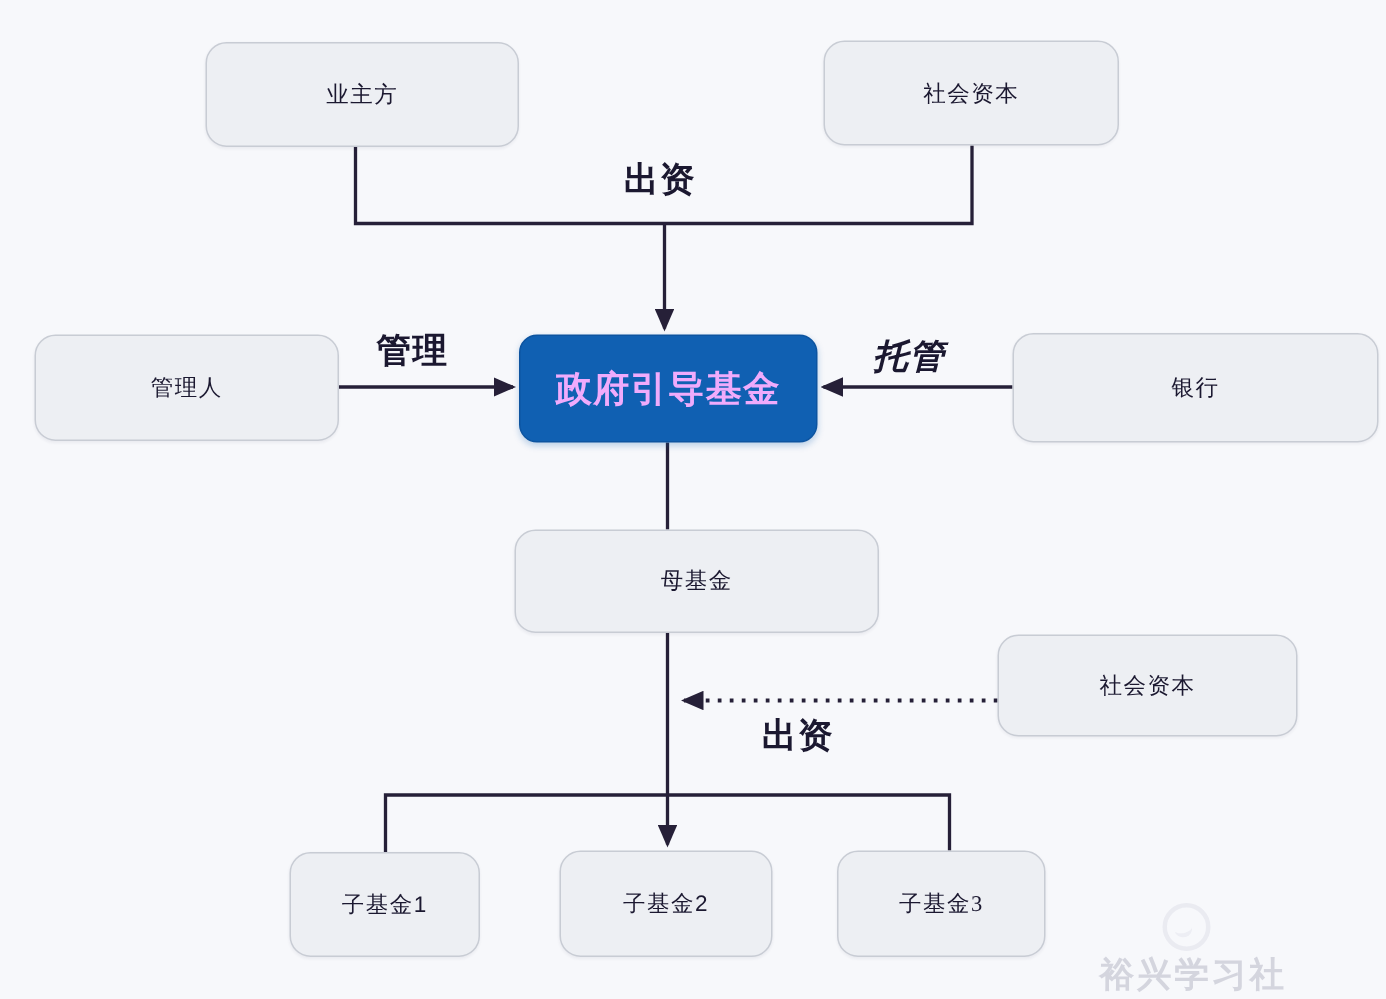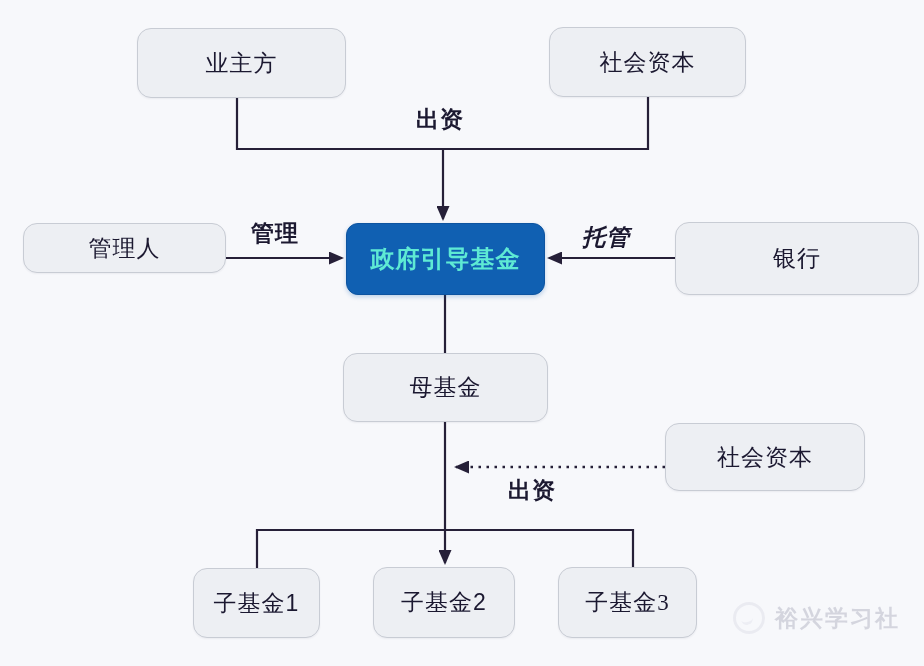--- a/index.html
+++ b/index.html
@@ -18,48 +18,49 @@
     pointer-events:none;
   }
   .node{
     position:absolute;
     box-sizing:border-box;
     background:#edeff3;
     border:1.5px solid #c8ccd4;
     border-radius:14px;
     display:flex;align-items:center;justify-content:center;
     color:#1b1830;
-    font-size:23px;
+    font-size:15px;
     font-weight:500;
     letter-spacing:1px;
     box-shadow:0 1px 2px rgba(40,40,70,0.06);
   }
   .node-primary{
     background:#1060b2;
     border:1.5px solid #0d54a0;
     border-radius:12px;
-    color:#5eead4;
+    color:#f0abfc;
     font-weight:700;
     font-size:24px;
     box-shadow:0 2px 4px rgba(16,96,178,0.25);
   }
   .edge-label{
     position:absolute;
     width:80px;
     text-align:center;
     color:#1b1830;
     font-size:23px;
     font-weight:600;
     letter-spacing:1px;
   }
   .watermark{
     position:absolute;
     left:733px;top:602px;
     display:flex;align-items:center;
     opacity:0.55;
+    flex-direction:column;
   }
   .watermark-logo{
     width:32px;height:32px;
     border:3px solid #e0e1ea;
     border-radius:50%;
     box-sizing:border-box;
     position:relative;
     margin-right:10px;
   }
   .watermark-logo::after{
@@ -108,33 +109,33 @@
   </svg>
 
   <div class="node" style="left:137px;top:28px;width:209px;height:70px;">
     <span>业主方</span>
   </div>
 
   <div class="node" style="left:549px;top:27px;width:197px;height:70px;">
     <span>社会资本</span>
   </div>
 
-  <div class="node" style="left:23px;top:223px;width:203px;height:50px;">
+  <div class="node" style="left:23px;top:223px;width:203px;height:71px;">
     <span>管理人</span>
   </div>
 
   <div class="node node-primary" style="left:346px;top:223px;width:199px;height:72px;">
     <span>政府引导基金</span>
   </div>
 
   <div class="node" style="left:675px;top:222px;width:244px;height:73px;">
     <span>银行</span>
   </div>
 
-  <div class="node" style="left:343px;top:353px;width:205px;height:69px;">
+  <div class="node" style="left:343px;top:353px;width:243px;height:69px;">
     <span>母基金</span>
   </div>
 
   <div class="node" style="left:665px;top:423px;width:200px;height:68px;">
     <span>社会资本</span>
   </div>
 
   <div class="node" style="left:193px;top:568px;width:127px;height:70px;">
     <span>子基金1</span>
   </div>

